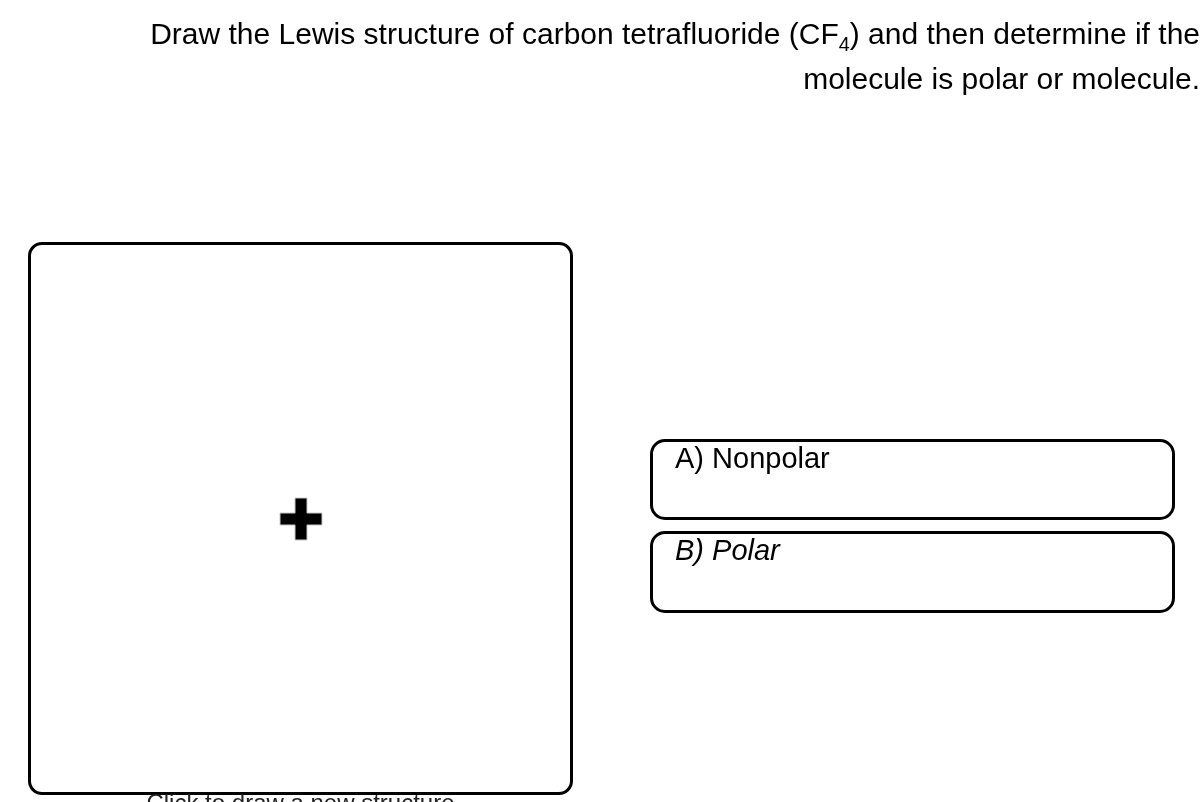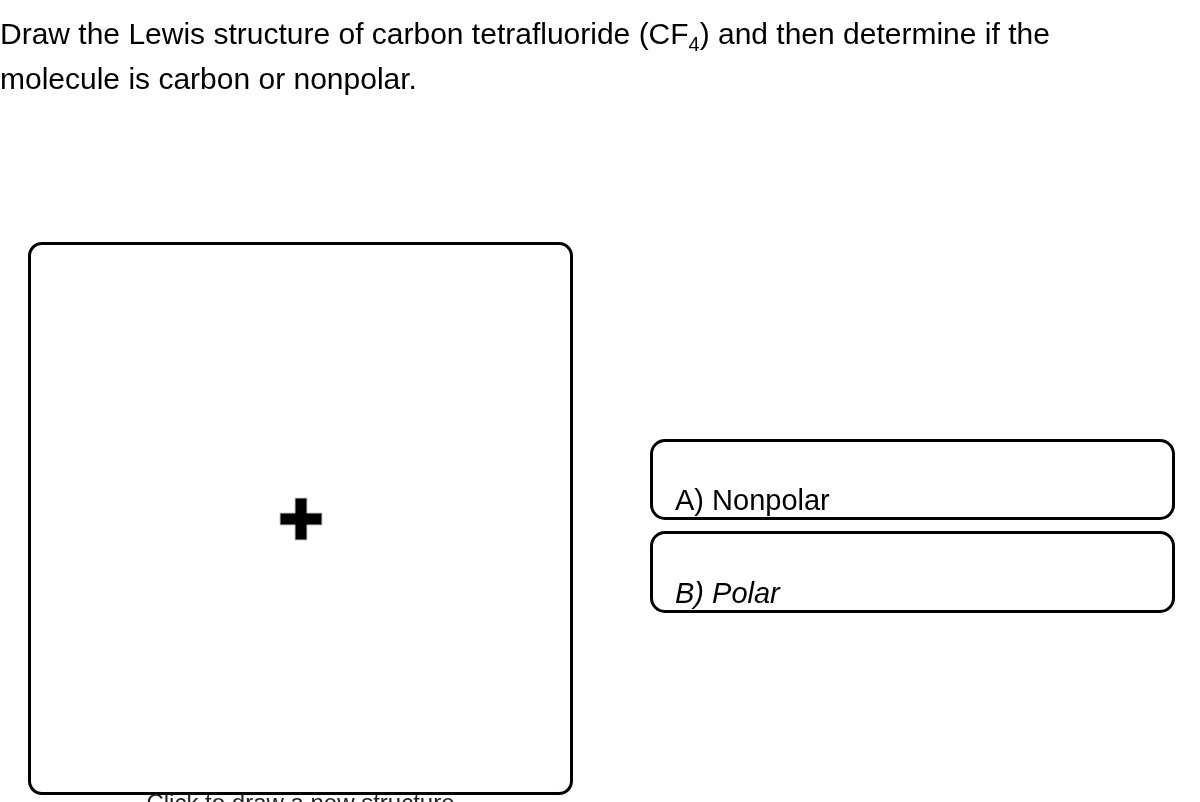--- a/index.html
+++ b/index.html
@@ -13,21 +13,21 @@
     width: 1200px;
     height: 802px;
     background: #ffffff;
     overflow: hidden;
   }
   .title {
     position: absolute;
     top: 11px;
     left: 0;
     width: 1200px;
-    text-align: left;
+    text-align: right;
     color: #000000;
     font-size: 30px;
     line-height: 45px;
   }
   .title sub {
     font-size: 0.66em;
     line-height: 0;
   }
   .draw-canvas {
     position: absolute;
@@ -62,39 +62,39 @@
   }
   .option-button {
     position: absolute;
     left: 650px;
     width: 525px;
     box-sizing: border-box;
     border: 3px solid #000000;
     border-radius: 15px;
     background: #ffffff;
     display: flex;
-    align-items: flex-end;
+    align-items: flex-start;
     padding: 0 0 0 22px;
     font-family: "Liberation Sans", sans-serif;
     font-size: 29px;
     color: #000000;
     text-align: left;
     cursor: pointer;
   }
   .option-a { top: 439px; height: 81px; }
   .option-b { top: 531px; height: 82px; font-style: italic; }
 </style>
 </head>
 <body>
 
 <div class="page">
 
   <div class="title">
     <div><span>Draw the Lewis structure of carbon tetrafluoride (CF</span><sub>4</sub><span>) and then determine if the</span></div>
-    <div>molecule is carbon or nonpolar.</div>
+    <div>molecule is polar or molecule.</div>
   </div>
 
   <div class="draw-canvas">
     <svg class="plus-icon" viewBox="0 0 44 44" xmlns="http://www.w3.org/2000/svg">
       <path d="M16 1 h12 v15 h15 v12 h-15 v15 h-12 v-15 H1 V16 h15 z" fill="#000000" stroke="#c8c8c8" stroke-width="1"></path>
     </svg>
   </div>
 
   <div class="canvas-caption">Click to draw a new structure</div>
 

